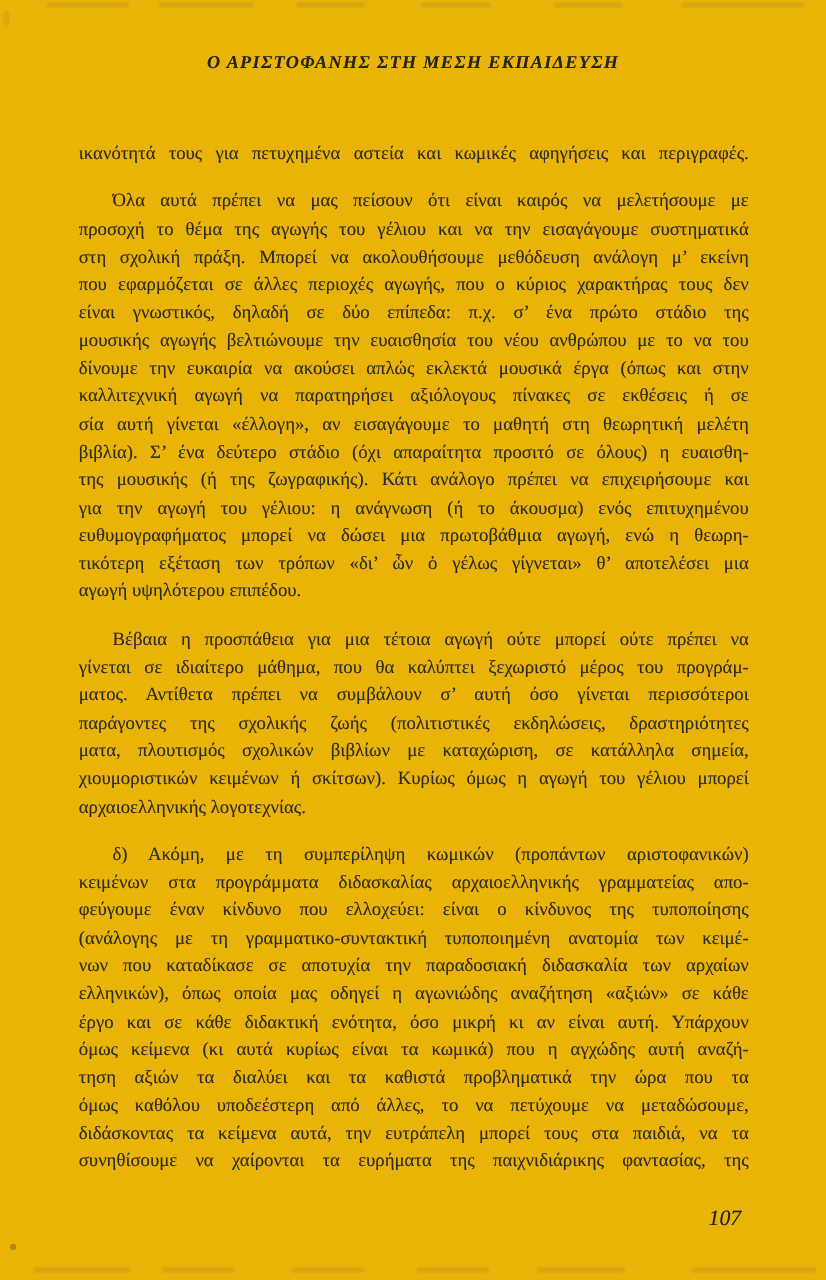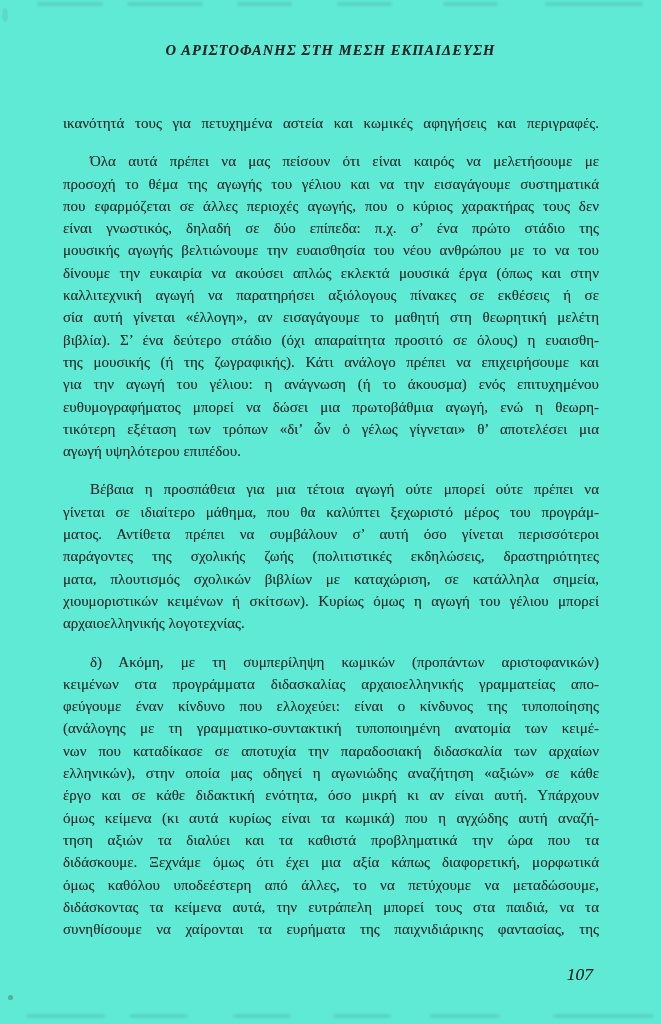--- a/index.html
+++ b/index.html
@@ -2,21 +2,21 @@
 <html lang="el"><head>
 <meta charset="utf-8">
 <title>Scanned book page</title>
 <style>
   html, body { margin: 0; padding: 0; background: #e8e8e8; }
   .page {
     position: relative;
     width: 661px;
     height: 1024px;
     margin: 0 auto;
-    background: #5eead4;
+    background: #eab308;
     overflow: hidden;
     font-family: "Liberation Serif", "DejaVu Serif", serif;
     color: #2b2b2b;
   }
   
   .running-header {
     position: absolute;
     top: 42px;
     left: 0;
     width: 100%;
@@ -99,20 +99,21 @@
 
   <div class="running-header">Ο ΑΡΙΣΤΟΦΑΝΗΣ ΣΤΗ ΜΕΣΗ ΕΚΠΑΙΔΕΥΣΗ</div>
 
   <div class="body-text">
       <div class="para">
         <div class="line">ικανότητά τους για πετυχημένα αστεία και κωμικές αφηγήσεις και περιγραφές.</div>
       </div>
       <div class="para">
         <div class="line indent">Όλα αυτά πρέπει να μας πείσουν ότι είναι καιρός να μελετήσουμε με</div>
         <div class="line">προσοχή το θέμα της αγωγής του γέλιου και να την εισαγάγουμε συστηματικά</div>
+        <div class="line">στη σχολική πράξη. Μπορεί να ακολουθήσουμε μεθόδευση ανάλογη μ’ εκείνη</div>
         <div class="line">που εφαρμόζεται σε άλλες περιοχές αγωγής, που ο κύριος χαρακτήρας τους δεν</div>
         <div class="line">είναι γνωστικός, δηλαδή σε δύο επίπεδα: π.χ. σ’ ένα πρώτο στάδιο της</div>
         <div class="line">μουσικής αγωγής βελτιώνουμε την ευαισθησία του νέου ανθρώπου με το να του</div>
         <div class="line">δίνουμε την ευκαιρία να ακούσει απλώς εκλεκτά μουσικά έργα (όπως και στην</div>
         <div class="line">καλλιτεχνική αγωγή να παρατηρήσει αξιόλογους πίνακες σε εκθέσεις ή σε</div>
         <div class="line">σία αυτή γίνεται «έλλογη», αν εισαγάγουμε το μαθητή στη θεωρητική μελέτη</div>
         <div class="line">βιβλία). Σ’ ένα δεύτερο στάδιο (όχι απαραίτητα προσιτό σε όλους) η ευαισθη-</div>
         <div class="line">της μουσικής (ή της ζωγραφικής). Κάτι ανάλογο πρέπει να επιχειρήσουμε και</div>
         <div class="line">για την αγωγή του γέλιου: η ανάγνωση (ή το άκουσμα) ενός επιτυχημένου</div>
         <div class="line">ευθυμογραφήματος μπορεί να δώσει μια πρωτοβάθμια αγωγή, ενώ η θεωρη-</div>
@@ -127,25 +128,24 @@
         <div class="line">ματα, πλουτισμός σχολικών βιβλίων με καταχώριση, σε κατάλληλα σημεία,</div>
         <div class="line">χιουμοριστικών κειμένων ή σκίτσων). Κυρίως όμως η αγωγή του γέλιου μπορεί</div>
         <div class="line endline">αρχαιοελληνικής λογοτεχνίας.</div>
       </div>
       <div class="para">
         <div class="line indent">δ) Ακόμη, με τη συμπερίληψη κωμικών (προπάντων αριστοφανικών)</div>
         <div class="line">κειμένων στα προγράμματα διδασκαλίας αρχαιοελληνικής γραμματείας απο-</div>
         <div class="line">φεύγουμε έναν κίνδυνο που ελλοχεύει: είναι ο κίνδυνος της τυποποίησης</div>
         <div class="line">(ανάλογης με τη γραμματικο-συντακτική τυποποιημένη ανατομία των κειμέ-</div>
         <div class="line">νων που καταδίκασε σε αποτυχία την παραδοσιακή διδασκαλία των αρχαίων</div>
-        <div class="line">ελληνικών), στην οποία μας οδηγεί η αγωνιώδης αναζήτηση «αξιών» σε κάθε</div>
+        <div class="line">ελληνικών), όπως οποία μας οδηγεί η αγωνιώδης αναζήτηση «αξιών» σε κάθε</div>
         <div class="line">έργο και σε κάθε διδακτική ενότητα, όσο μικρή κι αν είναι αυτή. Υπάρχουν</div>
         <div class="line">όμως κείμενα (κι αυτά κυρίως είναι τα κωμικά) που η αγχώδης αυτή αναζή-</div>
         <div class="line">τηση αξιών τα διαλύει και τα καθιστά προβληματικά την ώρα που τα</div>
-        <div class="line">διδάσκουμε. Ξεχνάμε όμως ότι έχει μια αξία κάπως διαφορετική, μορφωτικά</div>
         <div class="line">όμως καθόλου υποδεέστερη από άλλες, το να πετύχουμε να μεταδώσουμε,</div>
         <div class="line">διδάσκοντας τα κείμενα αυτά, την ευτράπελη μπορεί τους στα παιδιά, να τα</div>
         <div class="line">συνηθίσουμε να χαίρονται τα ευρήματα της παιχνιδιάρικης φαντασίας, της</div>
       </div>
     </div>
 
   <div class="page-number">107</div>
 
 </div>
 

